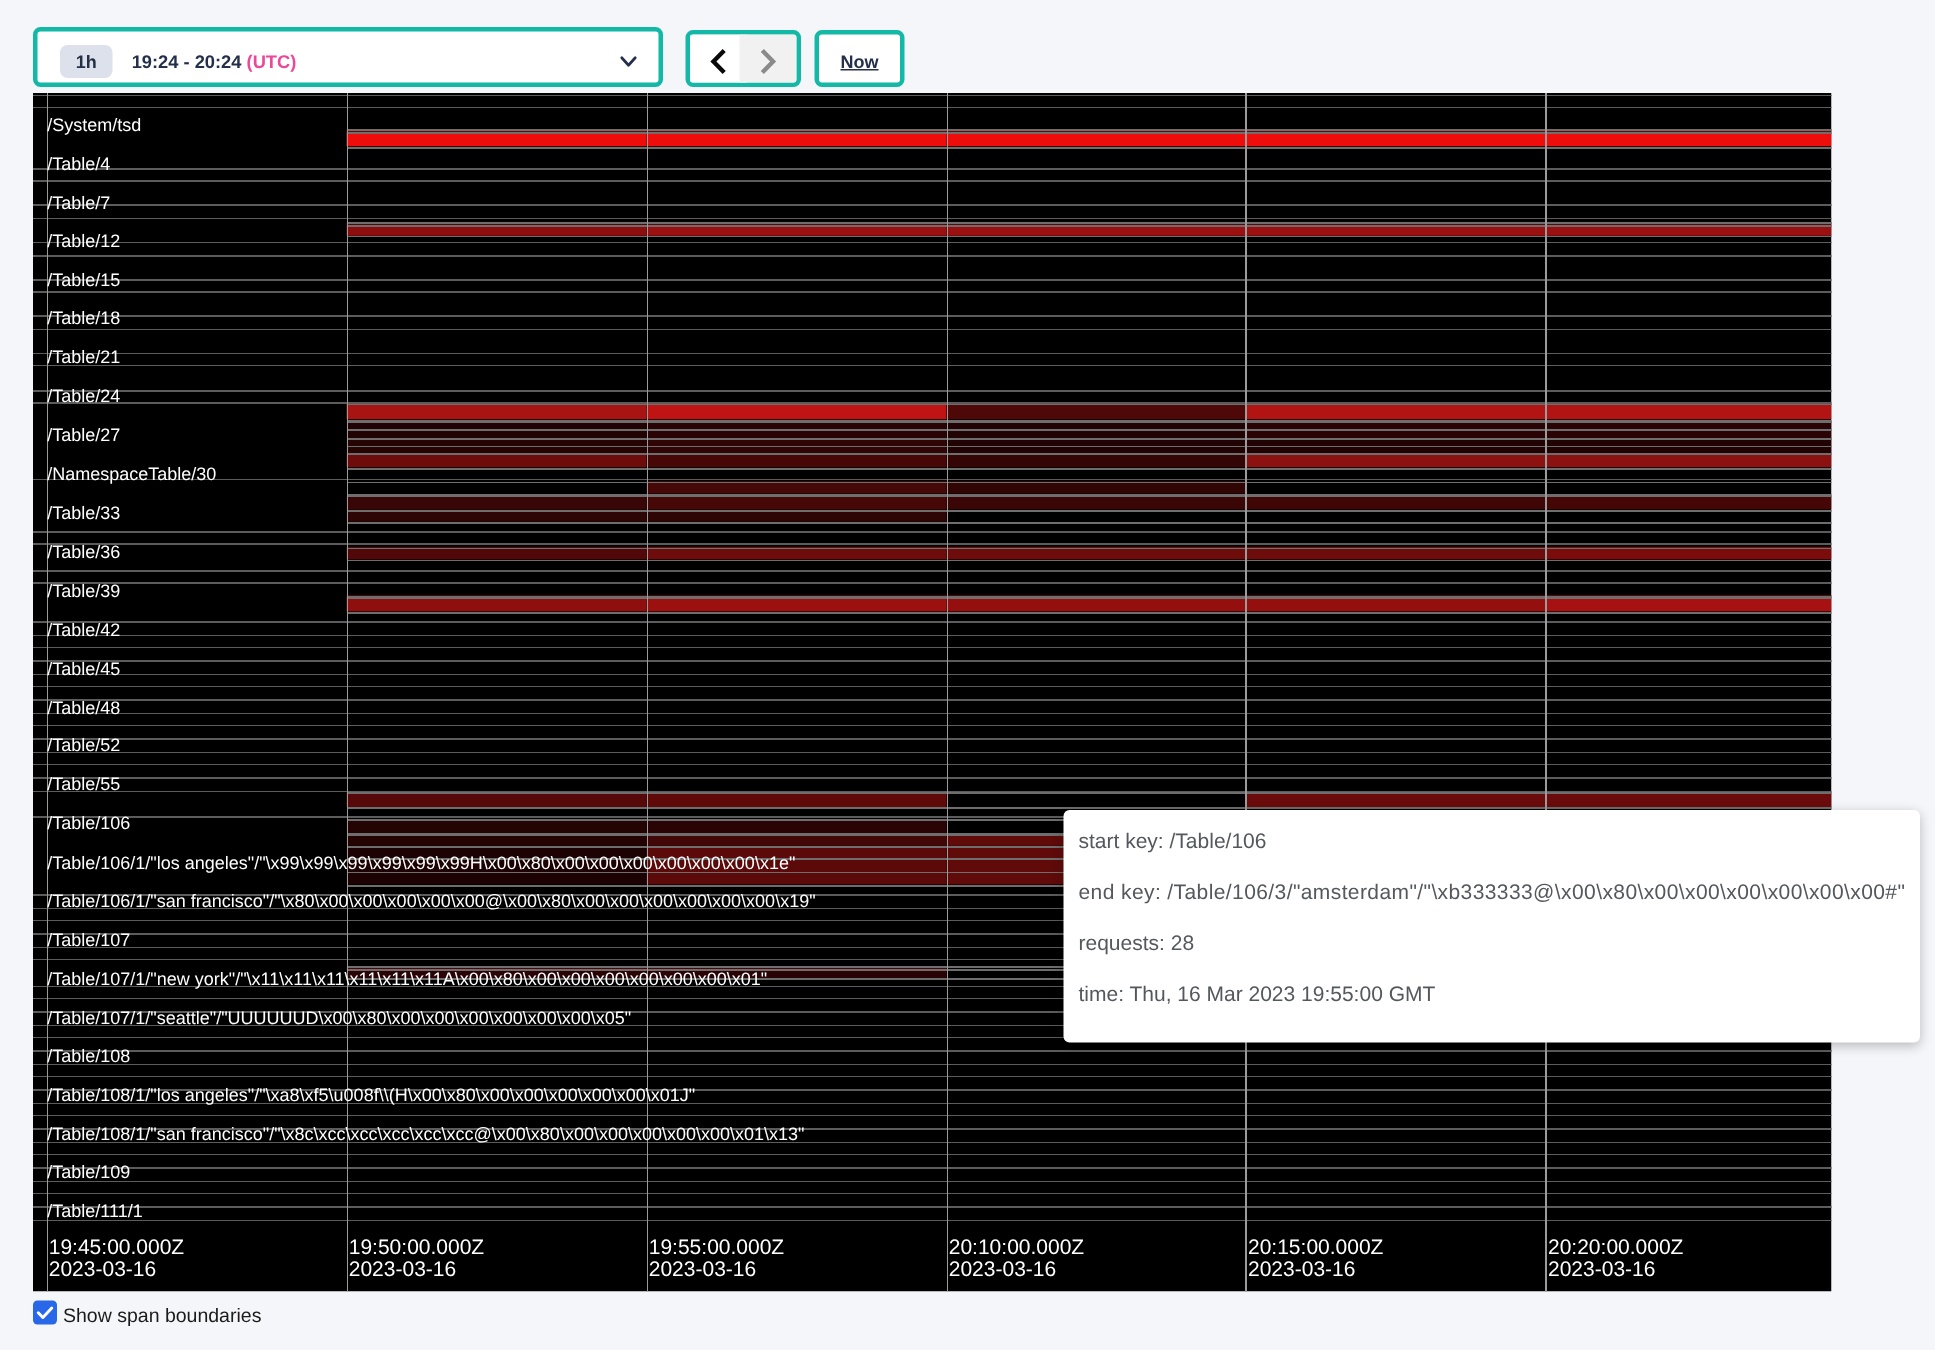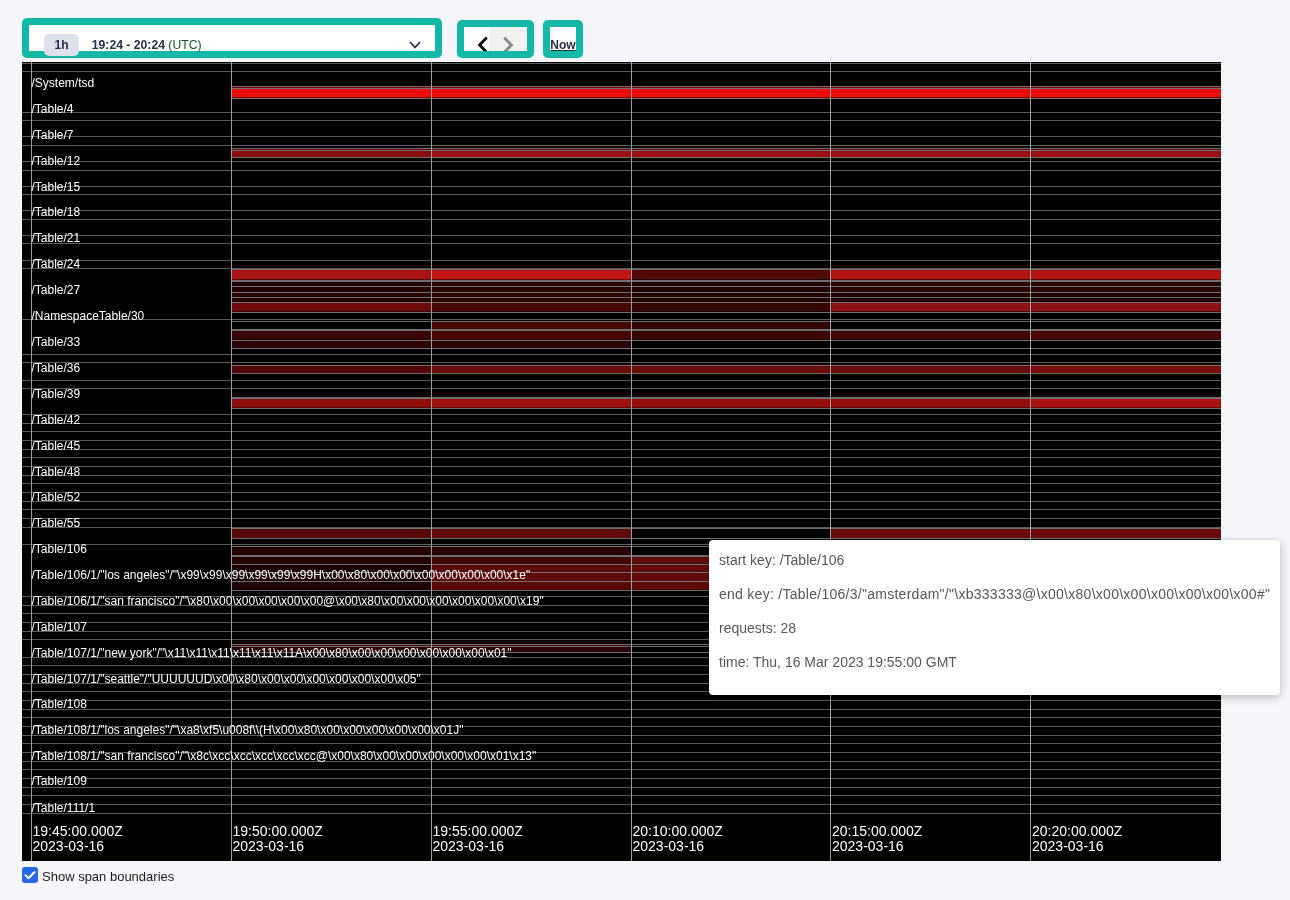--- a/index.html
+++ b/index.html
@@ -1,33 +1,33 @@
 <!DOCTYPE html>
 <html><head>
 <meta charset="utf-8">
 <style>
   * { margin:0; padding:0; box-sizing:border-box; }
   html,body { width:1290px; height:900px; background:#f4f6fa;
     font-family:"Liberation Sans",sans-serif; overflow:hidden; position:relative; }
-  .toolbar-btn { position:absolute; background:#fff; border:7px solid #14b8a6;
+  .toolbar-btn { position:absolute; background:#fff; border:3px solid #14b8a6;
     border-radius:5px; }
   #dd { left:22px; top:18px; width:420px; height:40px; }
   #dd .badge { position:absolute; left:15px; top:9px; width:35px; height:22px;
     background:#dce1ec; border-radius:5px; color:#243046; font-weight:bold;
     font-size:12px; text-align:center; line-height:22px; }
   #dd .range { position:absolute; left:62.8px; top:13px; font-size:12.2px;
     color:#24304a; font-weight:bold; }
-  #dd .range .utc { color:#14532d; font-weight:normal; }
+  #dd .range .utc { color:#ec4899; font-weight:bold; }
   #dd svg.chev { position:absolute; right:13px; top:13px; }
   #nav { left:457px; top:20px; width:77px; height:38px; overflow:hidden; }
   #nav .half { position:absolute; top:0; width:38px; height:36px;
     display:flex; align-items:center; justify-content:center; }
   #nav .l { left:0; background:#fff; }
   #nav .r { right:0; background:#f1f1f2; }
-  #now { left:543px; top:20px; width:40px; height:38px; color:#24304a;
+  #now { left:543px; top:20px; width:60px; height:38px; color:#24304a;
     font-weight:bold; font-size:12px; text-align:center; line-height:36px;text-decoration:underline; }
   #tooltip { position:absolute; left:709px; top:540px; width:571px; height:155px;
     background:#fff; border-radius:4px; box-shadow:0 2px 8px rgba(0,0,0,0.25);
     font-size:14px; color:#54585d; padding:3px 0 0 10px; line-height:34px;
     white-space:nowrap; overflow:hidden; }
   #cbrow { position:absolute; left:22px; top:867px; font-size:13px; color:#1b1b1b; white-space:nowrap; width:400px; }
   #cbrow .box { position:absolute; left:0; top:0; width:16px; height:16px;
     background:#2767e8; border-radius:3px; }
   #cbrow .lbl { position:absolute; left:20px; top:1.5px;text-align:center; }
 </style>

